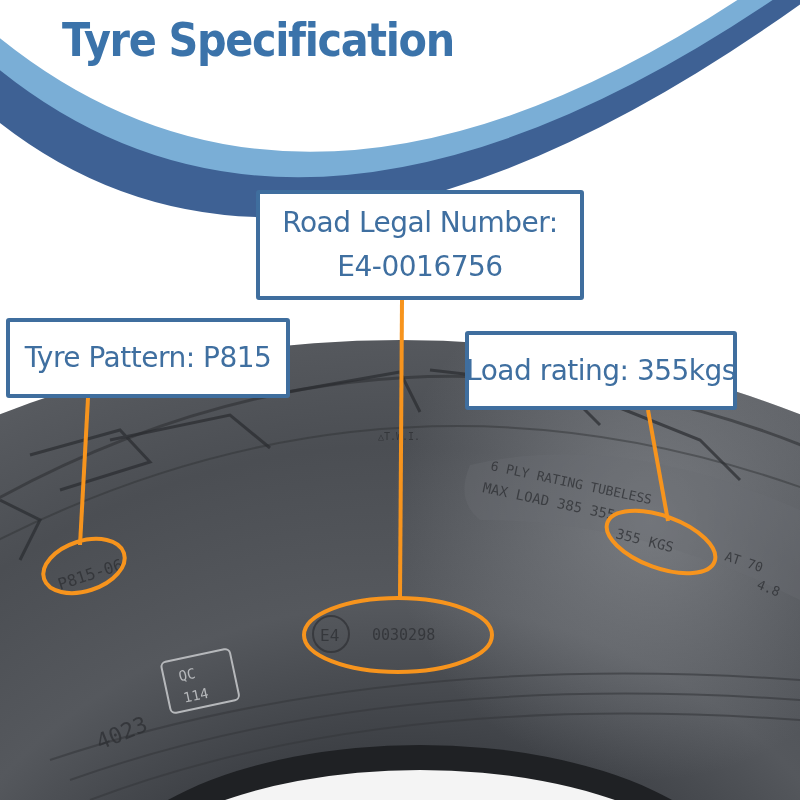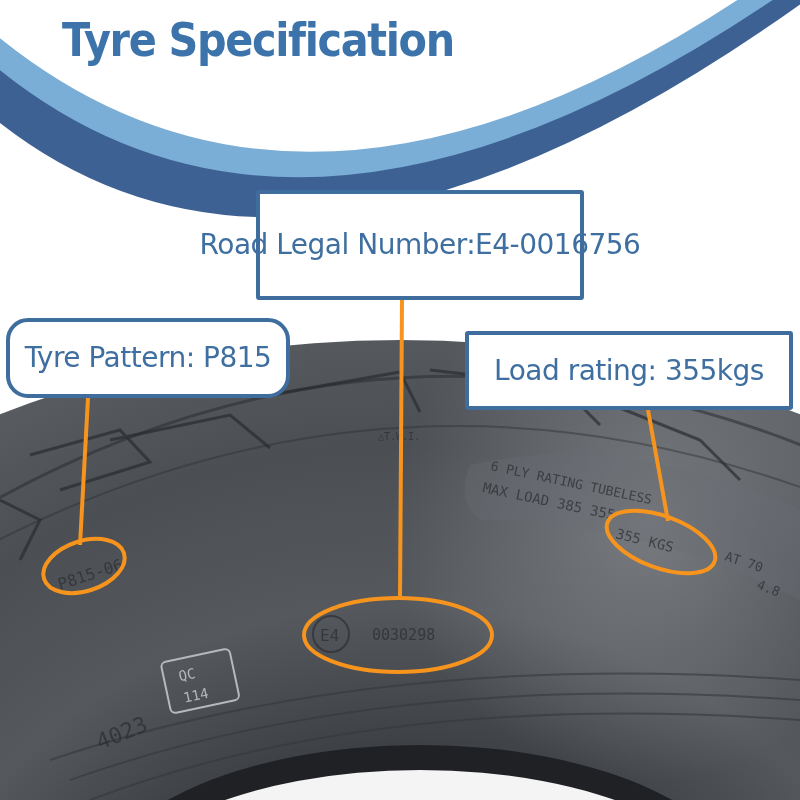--- a/index.html
+++ b/index.html
@@ -47,42 +47,42 @@
     }
     .label-box {
       position: absolute;
       background: #ffffff;
       border: 4px solid #3f6e9e;
       border-radius: 3px;
       color: #3f6fa0;
       font-family: "DejaVu Sans", "Liberation Sans", sans-serif;
       box-sizing: border-box;
       display: flex;
-      flex-direction: row;
+      flex-direction: column;
       align-items: center;
       justify-content: center;
       text-align: center;
     }
     .label-line {
       white-space: nowrap;
       font-size: 28px;
       line-height: 44px;
       letter-spacing: -0.5px;
     }
     #box-road {
       left: 256px; top: 190px;
       width: 328px; height: 110px;
     }
     #box-pattern {
       left: 6px; top: 318px;
-      width: 284px; height: 80px; border-radius: 22px;
+      width: 284px; height: 80px;
     }
     #box-load {
       left: 465px; top: 331px;
-      width: 328px; height: 79px;
+      width: 272px; height: 79px;
     }
     .sidewall-text {
       font-family: "DejaVu Sans Mono", "Liberation Mono", monospace;
       fill: #2d2f33;
       opacity: 0.75;
     }
   </style>
 </head>
 <body>
 

